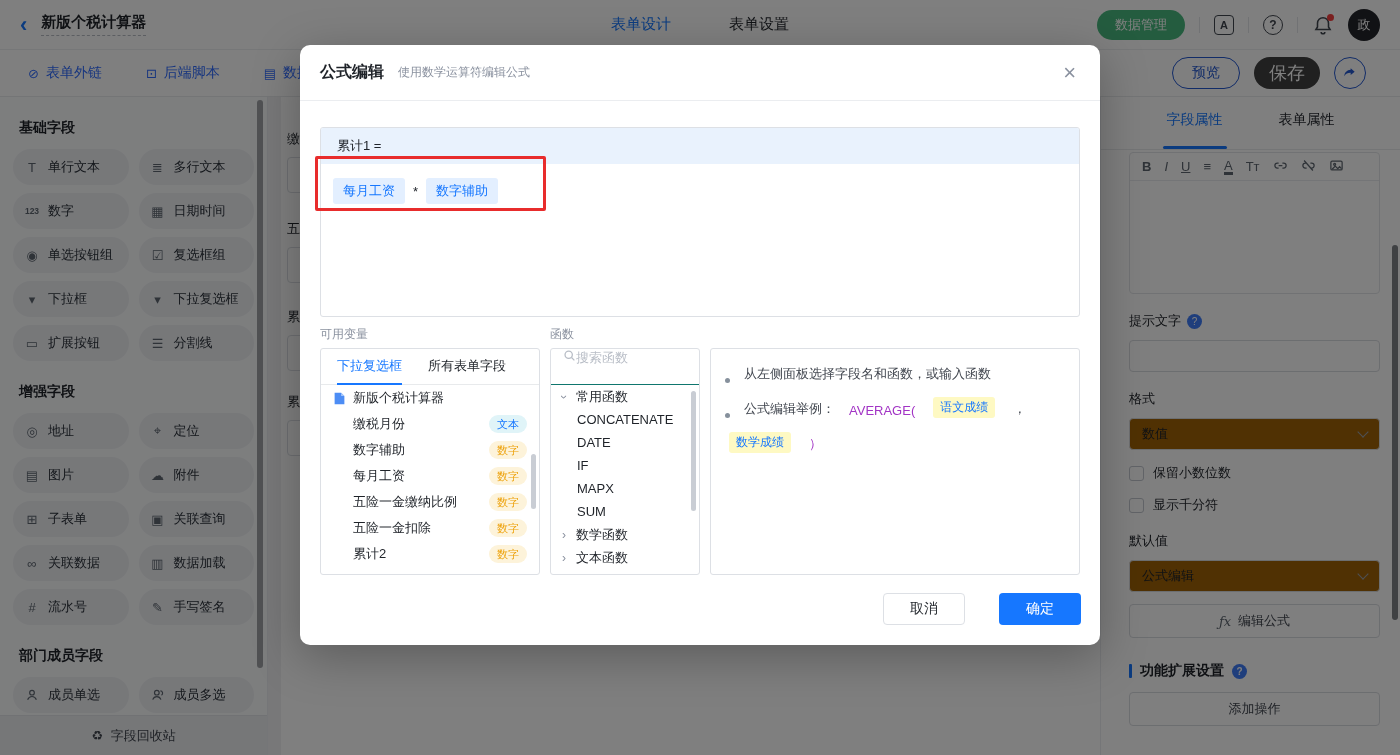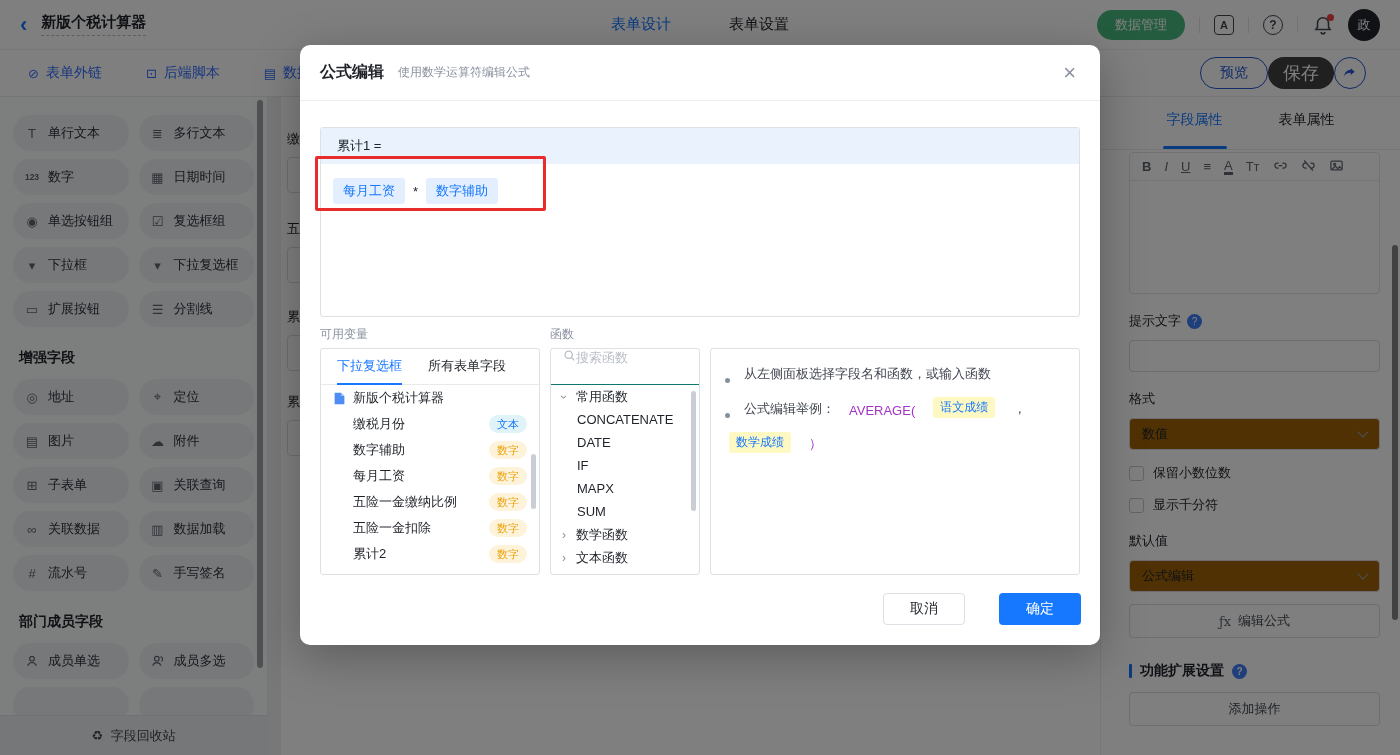--- a/index.html
+++ b/index.html
@@ -18,21 +18,21 @@
   .sq-icon{width:20px;height:20px;border:1.5px solid #41464f;border-radius:4px;display:flex;align-items:center;justify-content:center;font-size:11px;font-weight:700;color:#41464f}
   .q-icon{width:20px;height:20px;border:1.5px solid #41464f;border-radius:50%;display:flex;align-items:center;justify-content:center;font-size:12px;font-weight:700;color:#41464f}
   .bell{position:relative;width:22px;height:22px;color:#41464f}
   .bell .dot{position:absolute;top:0;right:0;width:7px;height:7px;border-radius:50%;background:#f53f3f}
   .avatar{width:32px;height:32px;border-radius:50%;background:#23252b;color:#fff;display:flex;align-items:center;justify-content:center;font-size:13px}
 
   
   .subbar{position:absolute;top:50px;left:0;right:0;height:47px;background:#fff;border-bottom:1px solid #e8eaec;display:flex;align-items:center;padding:0 28px;z-index:1}
   .sublink{display:flex;align-items:center;gap:7px;color:#2f6bff;margin-right:44px;font-size:14px}
   .sublink .gi{font-size:13px}
-  .sub-right{margin-left:auto;display:flex;align-items:flex-start;padding-right:6px}
+  .sub-right{margin-left:auto;display:flex;align-items:flex-start;gap:14px;padding-right:6px}
   .btn-preview{height:32px;width:68px;border:1px solid #2458d0;border-radius:16px;color:#2458d0;background:#fff;display:flex;align-items:center;justify-content:center;font-size:14px}
   .btn-save{height:32px;width:66px;border-radius:16px;background:#404040;color:#fff;display:flex;align-items:center;justify-content:center;font-size:18px}
   .share-circ{width:32px;height:32px;border:1px solid #2458d0;border-radius:50%;display:flex;align-items:center;justify-content:center;color:#2458d0}
 
   
   .sidebar{position:absolute;top:97px;left:0;bottom:0;width:268px;background:#fbfcfd;border-right:1px solid #ebedf0;padding:18px 13px 0 13px;overflow:hidden}
   .sec-title{font-size:14px;font-weight:700;margin:4px 0 12px 6px}
   .sec-grid{display:grid;grid-template-columns:1fr 1fr;gap:8px 10px;margin-bottom:22px}
   .fpill{height:36px;border-radius:18px;background:#eef0f3;display:flex;align-items:center;gap:7px;padding:0 10px;color:#2a3039;cursor:pointer;white-space:nowrap;overflow:hidden}
   .fpill .gi{flex:0 0 18px;text-align:center;color:#5e6670;font-size:13px}
@@ -61,21 +61,21 @@
   .ebar .a{border-bottom:3px solid #5e6670;line-height:1}
   .ebar svg{width:15px;height:15px}
   .rlabel{font-size:13px;color:#1f2329;margin:18px 0 10px 0;display:flex;align-items:center;gap:6px}
   .help-dot{width:15px;height:15px;border-radius:50%;background:#3f7df8;color:#fff;font-size:10px;display:inline-flex;align-items:center;justify-content:center}
   .rinput{height:32px;border:1px solid #d9dce1;border-radius:4px;background:#fff;width:100%}
   .rselect{height:32px;border:1px solid #d9dce1;border-radius:4px;background:#a16207;width:100%;display:flex;align-items:center;justify-content:space-between;padding:0 12px;color:#1f2329;cursor:pointer}
   .cv{width:8px;height:8px;border-right:1.5px solid #9aa0a8;border-bottom:1.5px solid #9aa0a8;transform:rotate(45deg);margin-top:-4px}
   .chkrow{display:flex;align-items:center;gap:9px;margin-top:14px;color:#1f2329}
   .chk{width:15px;height:15px;border:1px solid #c4c9d0;border-radius:3px;background:#fff}
   .rbtn{height:34px;border:1px solid #d9dce1;border-radius:4px;background:#fff;display:flex;align-items:center;justify-content:center;gap:7px;color:#41464f;font-size:13px;cursor:pointer;margin-top:12px}
-  .fx{font-family:"DejaVu Serif",serif;color:#5e6670}
+  .fx{font-style:italic;font-family:"DejaVu Serif",serif;color:#5e6670}
   .ext-head{display:flex;align-items:center;gap:8px;margin-top:24px;font-size:14px;font-weight:700}
   .ext-head .bar{width:3px;height:14px;background:#1677ff;border-radius:1px}
   .rscroll{position:absolute;top:148px;right:2px;width:6px;height:375px;background:#7e8287;border-radius:3px}
 
   
   .backdrop{position:absolute;inset:0;background:rgba(0,0,0,.5);z-index:10}
 
   
   .modal{position:absolute;left:300px;top:45px;width:800px;height:600px;background:#fff;border-radius:10px;box-shadow:0 12px 48px rgba(0,0,0,.28);z-index:20}
   .mhead{height:56px;border-bottom:1px solid #ebedf0;display:flex;align-items:center;padding:0 24px 0 20px}
@@ -164,20 +164,21 @@
       <span class="btn-save">保存</span>
       <span class="share-circ">
         <svg viewBox="0 0 24 24" width="16" height="16" fill="currentColor">
             <path d="M13 5l6 5-6 5v-3.2c-4.5 0-7.5 1.6-9.5 5 .3-5.6 3.8-9.3 9.5-9.6V5z"></path>
           </svg>
       </span>
     </div>
   </div>
 
   <div class="sidebar">
+    <div class="sec-title">基础字段</div>
     <div class="sec-grid">
       <div class="fpill">
           <span class="gi">T</span>
           <span>单行文本</span>
         </div>
       <div class="fpill">
           <span class="gi">≣</span>
           <span>多行文本</span>
         </div>
       <div class="fpill">

